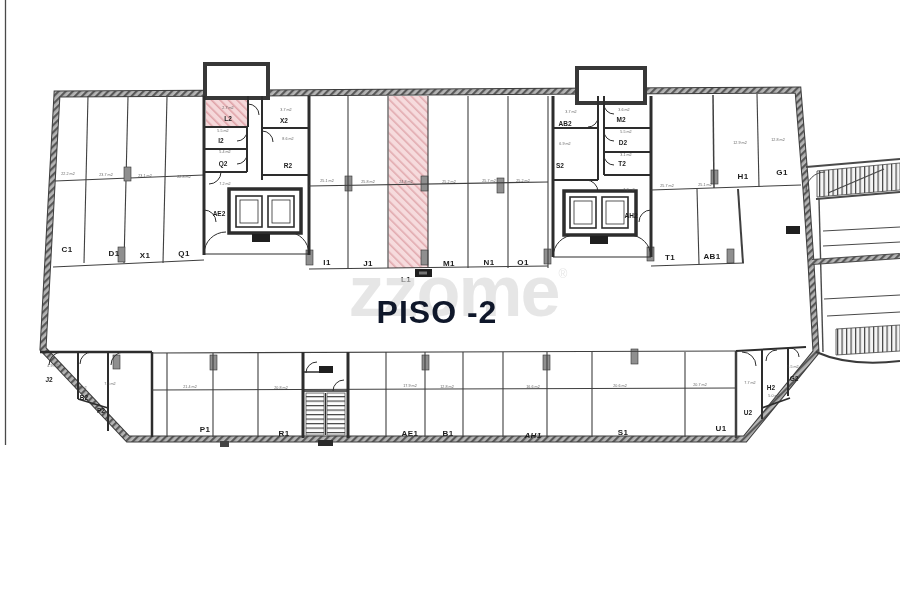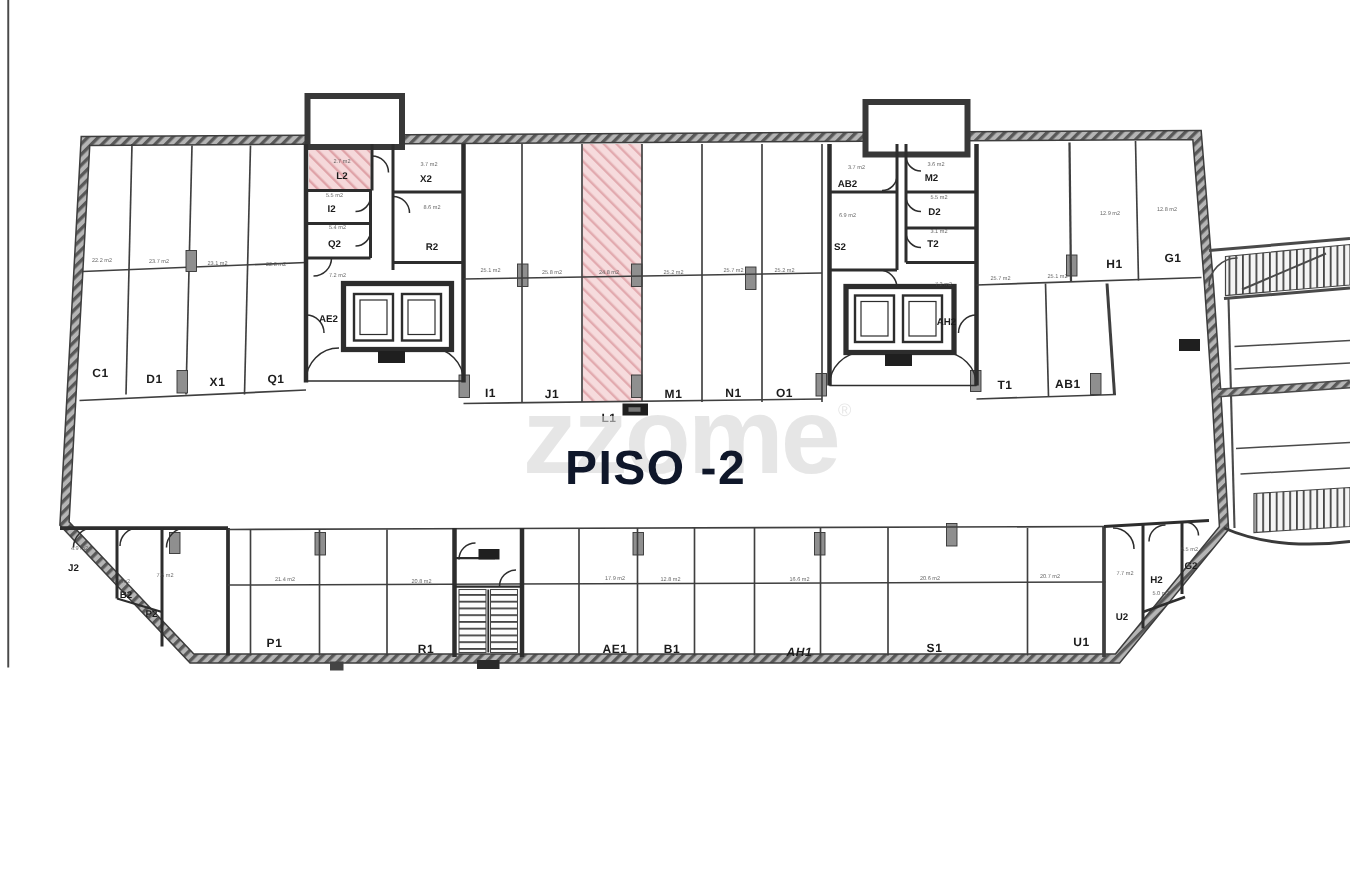--- a/index.html
+++ b/index.html
@@ -234,34 +234,34 @@
     <line x1="788" y1="348" x2="788" y2="396" stroke-width="2"></line>
     <line x1="762" y1="408" x2="790" y2="398" stroke-width="1.8"></line>
     <path d="M742,352 A14,14 0 0 1 756,366" stroke-width="1"></path>
     <path d="M777,350 A11,11 0 0 0 766,361" stroke-width="1"></path>
     <path d="M790,348 A9,9 0 0 1 799,357" stroke-width="1"></path>
   </g>
 </svg>
 
 <div id="label-layer">
       <div class="plan-label lbl-parking" style="left: 67px; top: 249px;">C1</div>
-      <div class="plan-label lbl-parking" style="left: 103px; top: 253px;">D1</div>
+      <div class="plan-label lbl-parking" style="left: 114px; top: 253px;">D1</div>
       <div class="plan-label lbl-parking" style="left: 145px; top: 255px;">X1</div>
       <div class="plan-label lbl-parking" style="left: 184px; top: 253px;">Q1</div>
       <div class="plan-label lbl-parking" style="left: 327px; top: 262px;">I1</div>
       <div class="plan-label lbl-parking" style="left: 368px; top: 263px;">J1</div>
       <div class="plan-label lbl-parking" style="left: 406px; top: 263px; margin-top: 16px;">L1</div>
       <div class="plan-label lbl-parking" style="left: 449px; top: 263px;">M1</div>
       <div class="plan-label lbl-parking" style="left: 489px; top: 262px;">N1</div>
       <div class="plan-label lbl-parking" style="left: 523px; top: 262px;">O1</div>
       <div class="plan-label lbl-parking" style="left: 670px; top: 257px;">T1</div>
       <div class="plan-label lbl-parking" style="left: 712px; top: 256px;">AB1</div>
       <div class="plan-label lbl-parking" style="left: 743px; top: 176px; text-align: right;">H1</div>
       <div class="plan-label lbl-parking" style="left: 782px; top: 172px;">G1</div>
-      <div class="plan-label lbl-parking" style="left: 183px; top: 429px;">P1</div>
+      <div class="plan-label lbl-parking" style="left: 205px; top: 429px;">P1</div>
       <div class="plan-label lbl-parking" style="left: 284px; top: 433px;">R1</div>
       <div class="plan-label lbl-parking" style="left: 410px; top: 433px;">AE1</div>
       <div class="plan-label lbl-parking" style="left: 448px; top: 433px;">B1</div>
       <div class="plan-label lbl-parking" style="left: 533px; top: 435px; font-style: italic;">AH1</div>
       <div class="plan-label lbl-parking" style="left: 623px; top: 432px;">S1</div>
       <div class="plan-label lbl-parking" style="left: 721px; top: 428px;">U1</div>
       <div class="plan-label lbl-room" style="left: 228px; top: 118px;">L2</div>
       <div class="plan-label lbl-room" style="left: 221px; top: 140px;">I2</div>
       <div class="plan-label lbl-room" style="left: 223px; top: 163px;">Q2</div>
       <div class="plan-label lbl-room" style="left: 284px; top: 120px;">X2</div>

